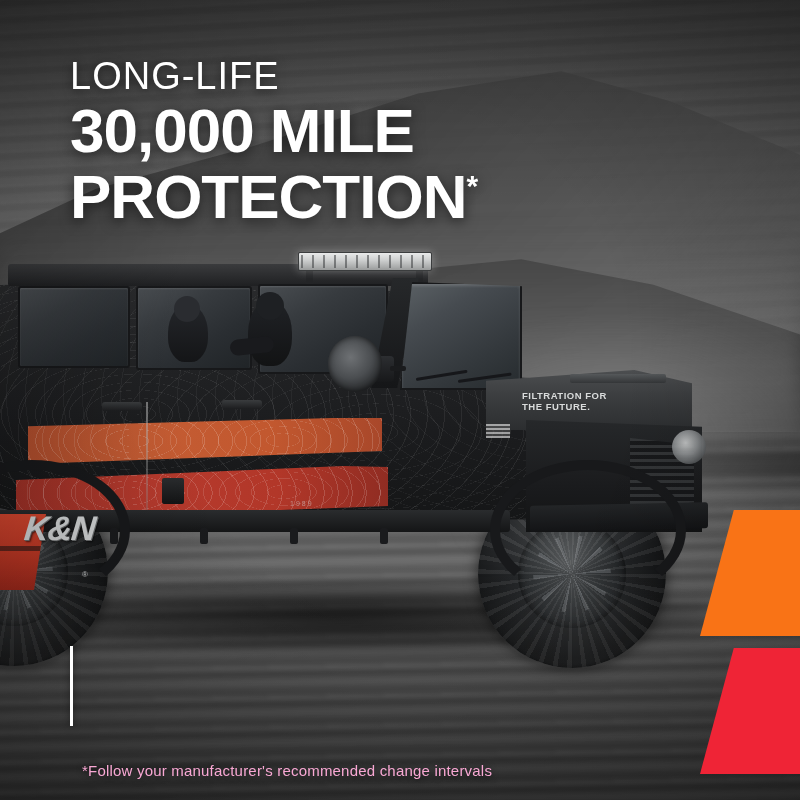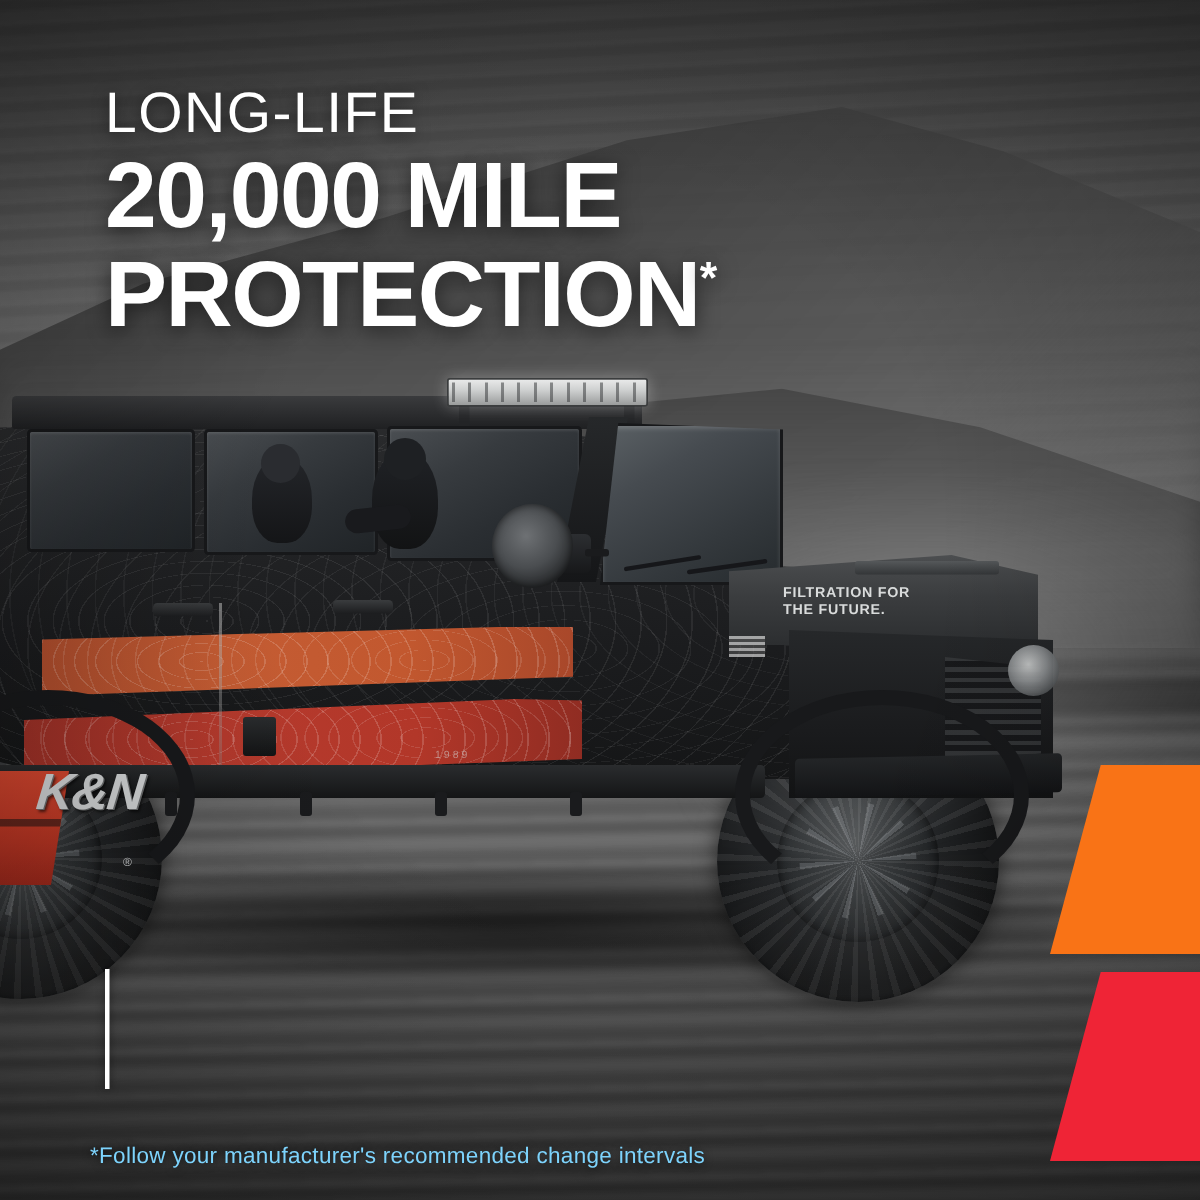--- a/index.html
+++ b/index.html
@@ -354,22 +354,22 @@
   .lower-txt{display:block;}
   .cap{
     color:#fff;font-weight:bold;font-size:45px;line-height:46px;letter-spacing:-.5px;margin:0;
     text-shadow:0 2px 10px rgba(0,0,0,.55);
   }
   .sub{
     color:#fff;font-size:28px;font-weight:300;letter-spacing:.6px;line-height:32px;margin:4px 0 0 0;
     text-shadow:0 2px 8px rgba(0,0,0,.5);
   }
   .footnote{
-    position:absolute;left:60px;top:762px;
-    color:#7dd3fc;font-size:15px;font-weight:400;letter-spacing:.2px;
+    position:absolute;left:82px;top:762px;
+    color:#f9a8d4;font-size:15px;font-weight:400;letter-spacing:.2px;
     text-shadow:0 1px 6px rgba(0,0,0,.7);
   }
 </style>
 </head>
 <body>
 
 <div class="ad">
 
   <div class="photo">
     <div class="sky"></div>
@@ -461,21 +461,21 @@
     <div class="kn-r">®</div>
   </div>
 
   <div class="vignette"></div>
 
   <div class="shape shape-orange"></div>
   <div class="shape shape-red"></div>
 
   <div class="headline">
     <p class="eyebrow">LONG-LIFE</p>
-    <p class="big">20,000 MILE</p>
+    <p class="big">30,000 MILE</p>
     <p class="big"><span>PROTECTION</span><span class="star">*</span></p>
   </div>
 
   <div class="lower">
     <div class="rule"></div>
     <div class="lower-txt">
     </div>
   </div>
 
   <div class="footnote">*Follow your manufacturer's recommended change intervals</div>

